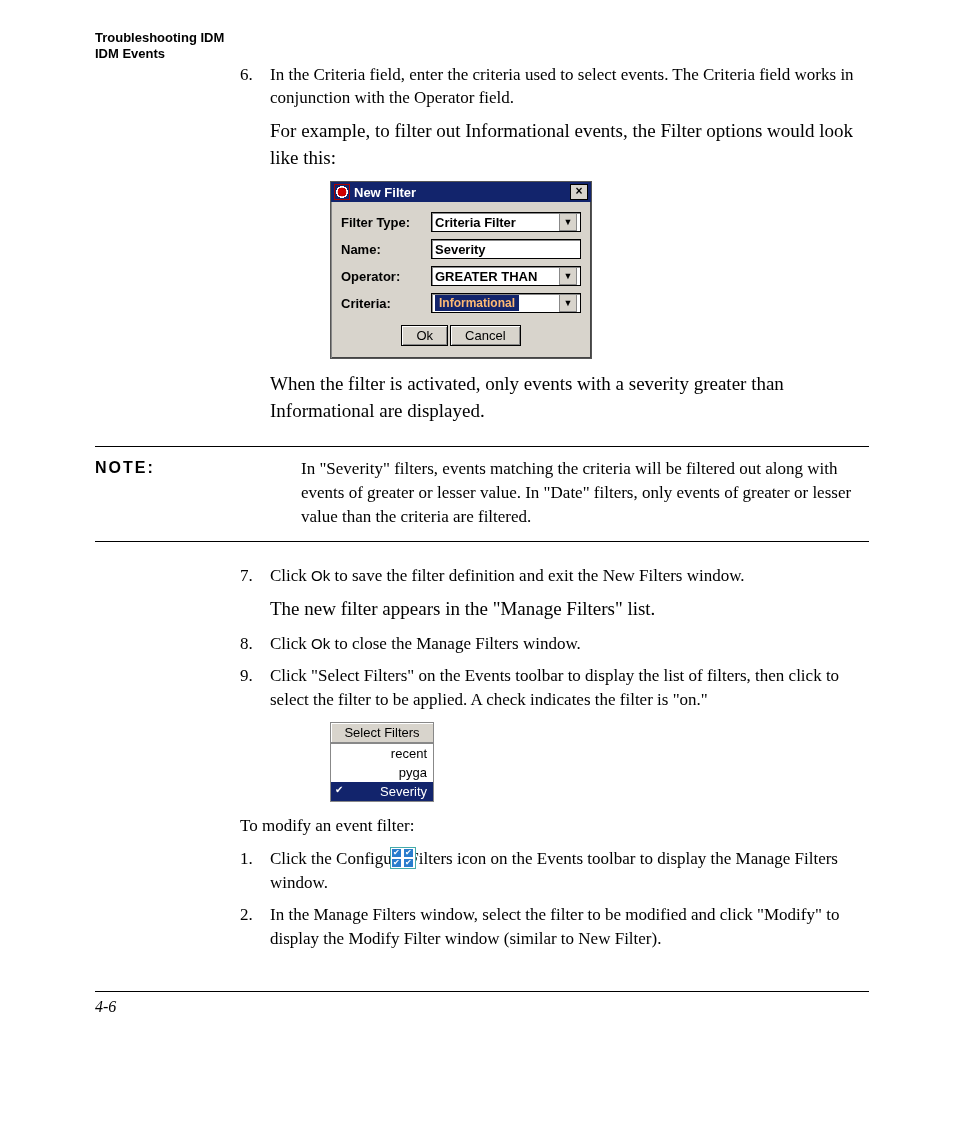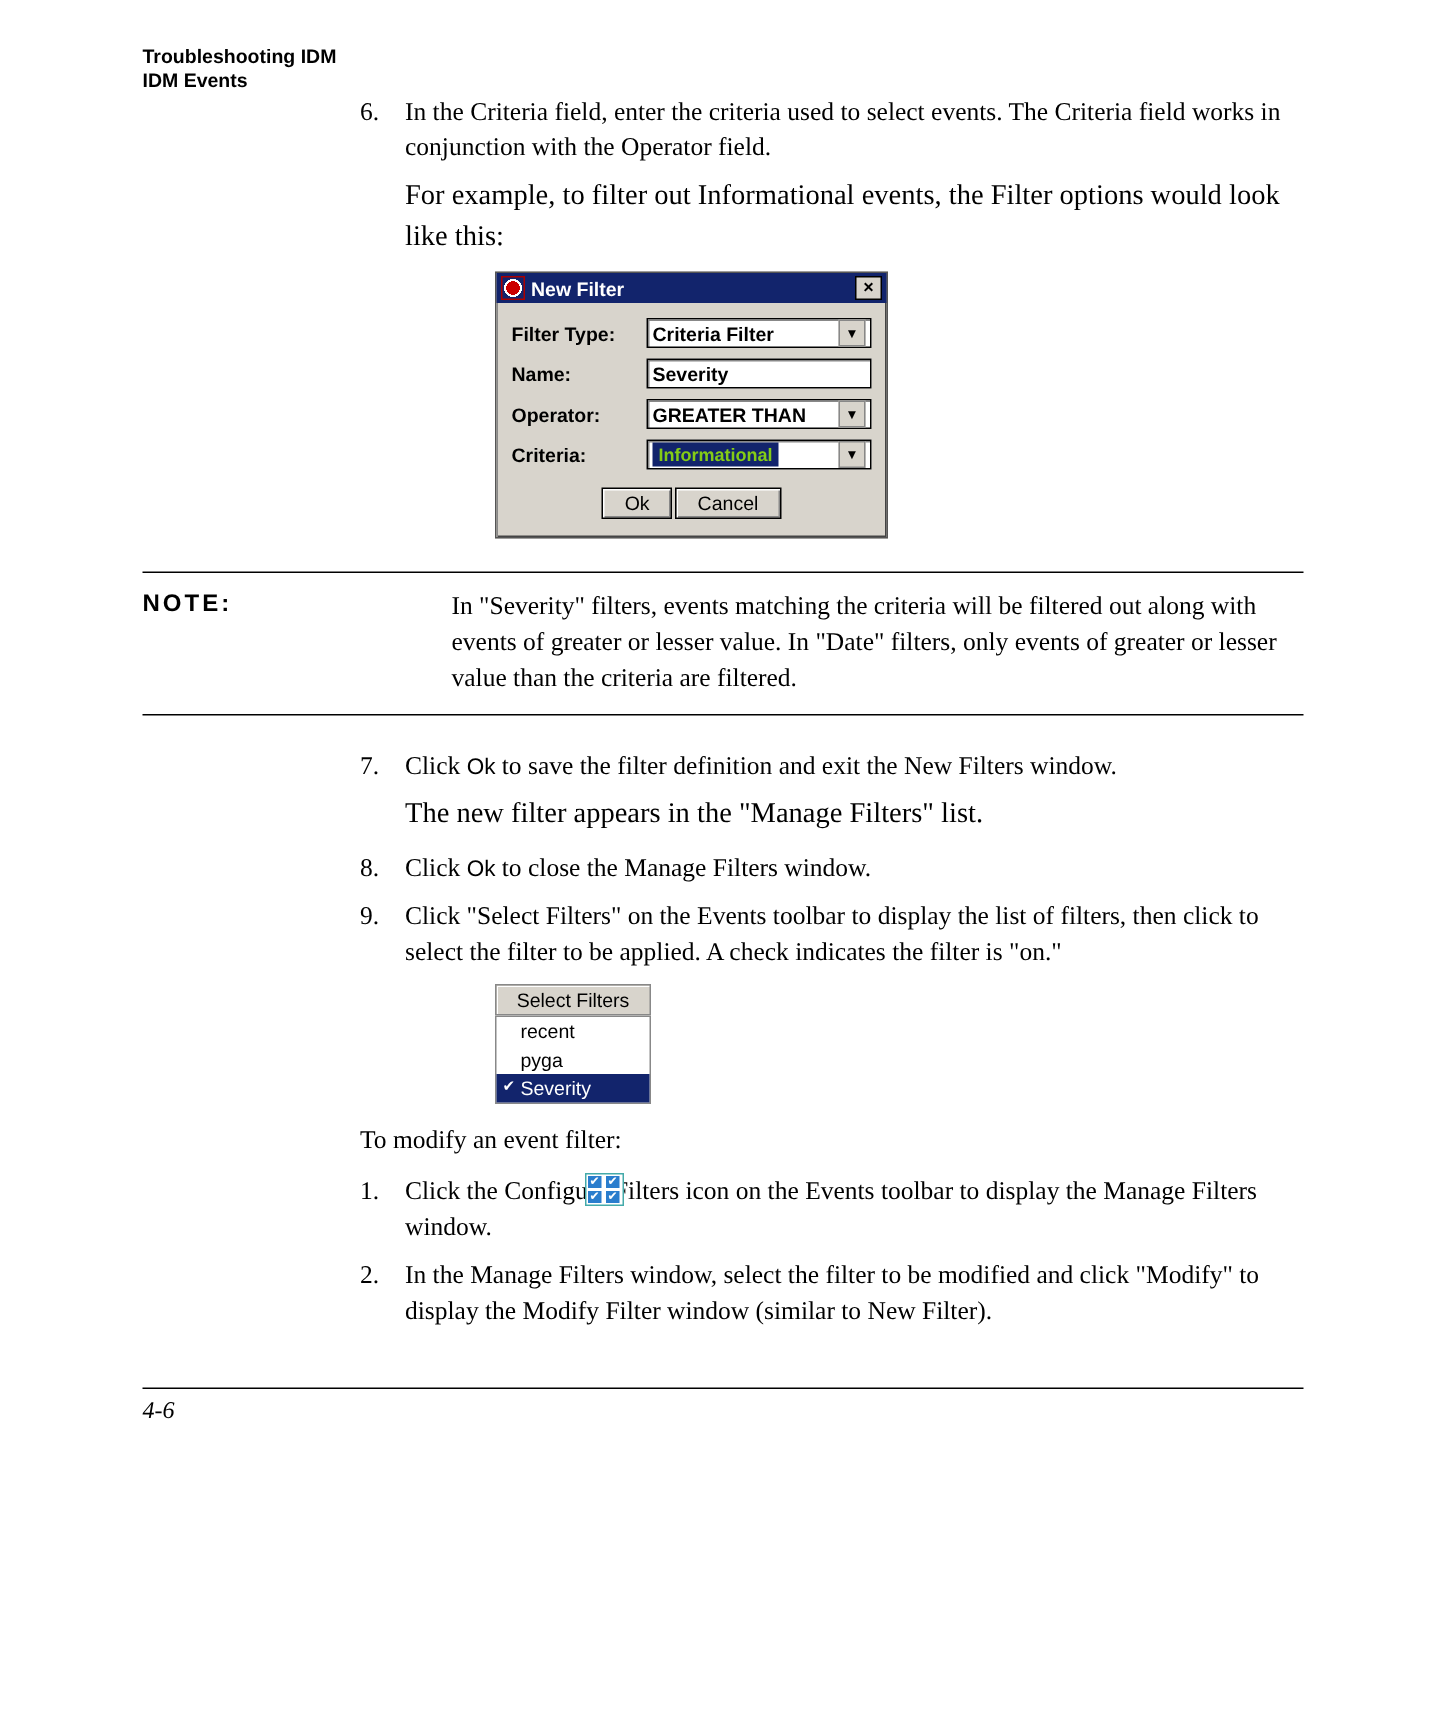--- a/index.html
+++ b/index.html
@@ -92,21 +92,21 @@
     border:1px solid #000;
     box-shadow:1px 1px 0 #888 inset;
     height:20px;
     font-size:13px;
     padding:1px 3px;
     display:flex; align-items:center; justify-content:space-between;
     box-sizing:border-box;
   }
   .dselect-selected {
     background:#12246c;
-    color:#84cc16;
+    color:#fdba74;
     padding:0 4px;
     flex:0 0 auto;
     font-size:12px;
     height:16px; line-height:16px;
   }
   .arrow {
     width:16px;height:16px;
     background:#d8d4cc; border:1px solid #888;
     display:flex;align-items:center;justify-content:center;
     font-size:9px;
@@ -157,20 +157,21 @@
     padding:2px 0;
     box-shadow:1px 1px 0 #fff inset;
   }
   .sf-list {
     background:#fff;
     border:1px solid #888;
   }
   .sf-item {
     padding:2px 6px 2px 16px;
     position:relative;
+    text-align:right;
   }
   .sf-sel {
     background:#12246c;
     color:#fff;
   }
   .sf-sel::before {
     content:"✔";
     position:absolute;
     left:4px;
     font-size:10px;
@@ -262,20 +263,21 @@
           <span class="dselect-selected">Informational</span>
           <span class="arrow">▼</span>
         </div>
       </div>
       <div class="dbuttons">
         <div class="dbtn">Ok</div>
         <div class="dbtn">Cancel</div>
       </div>
     </div>
 
+    <div class="para">When the filter is activated, only events with a severity greater than Informational are displayed.</div>
   </div>
 
   <div class="note-block">
     <div class="note-label">NOTE:</div>
     <div class="note-text">In "Severity" filters, events matching the criteria will be filtered out along with events of greater or lesser value. In "Date" filters, only events of greater or lesser value than the criteria are filtered.</div>
   </div>
 
   <div class="content-col">
     <div class="ol-item">
       <span class="ol-num">7.</span>

